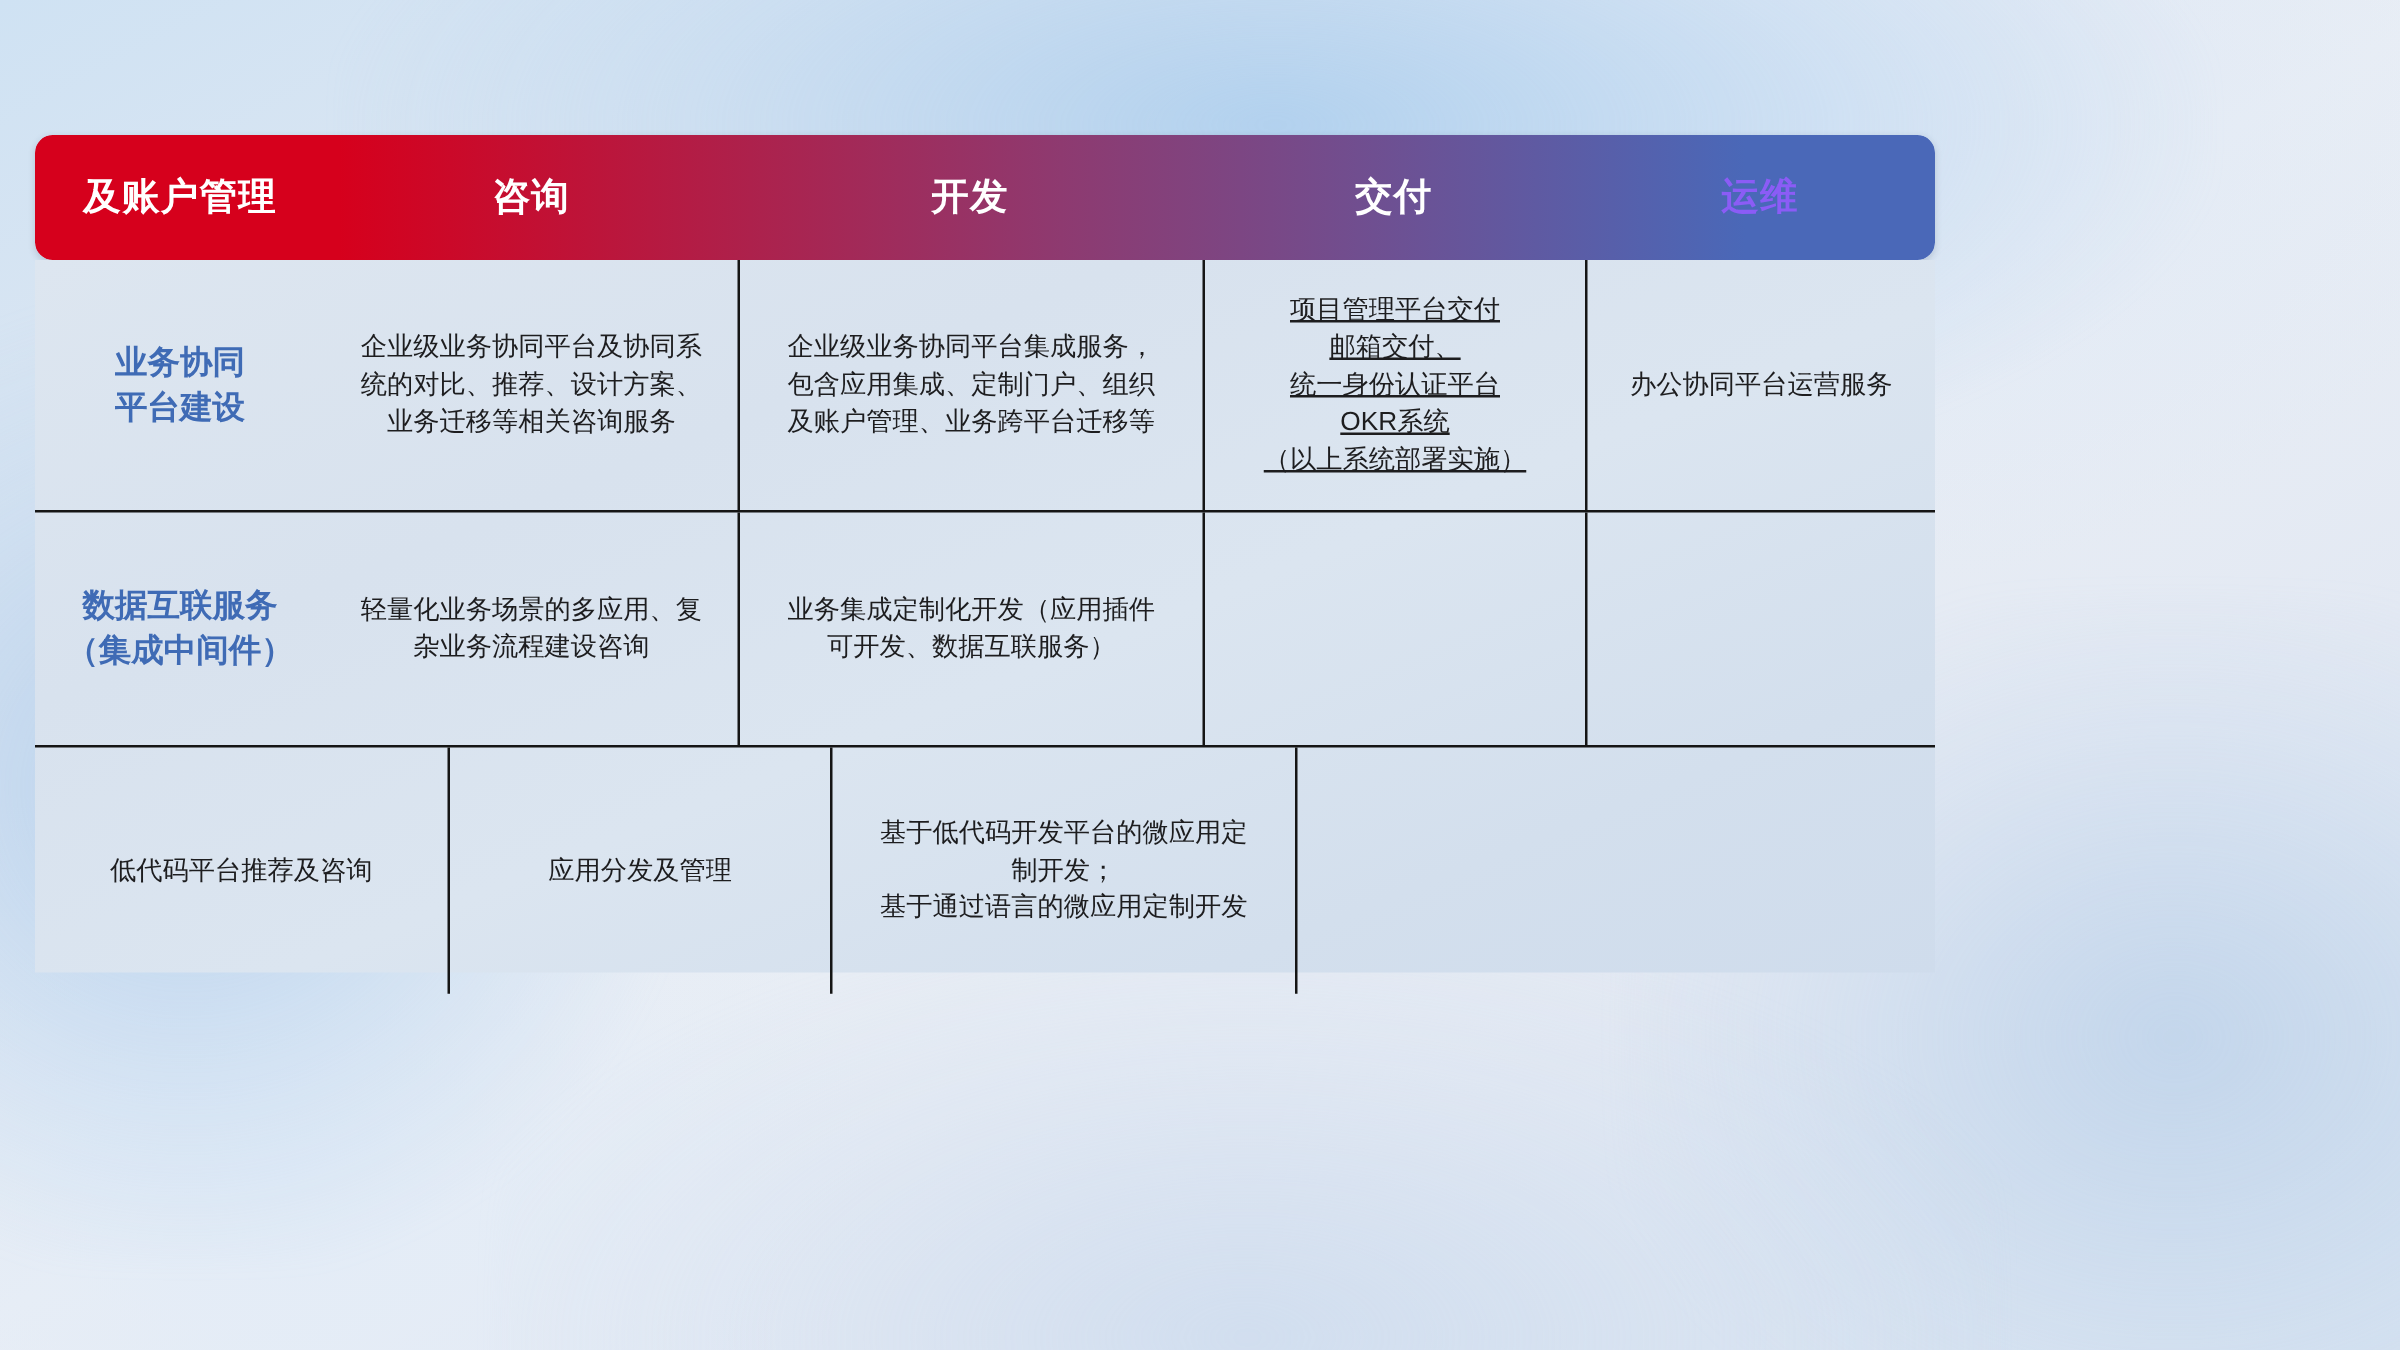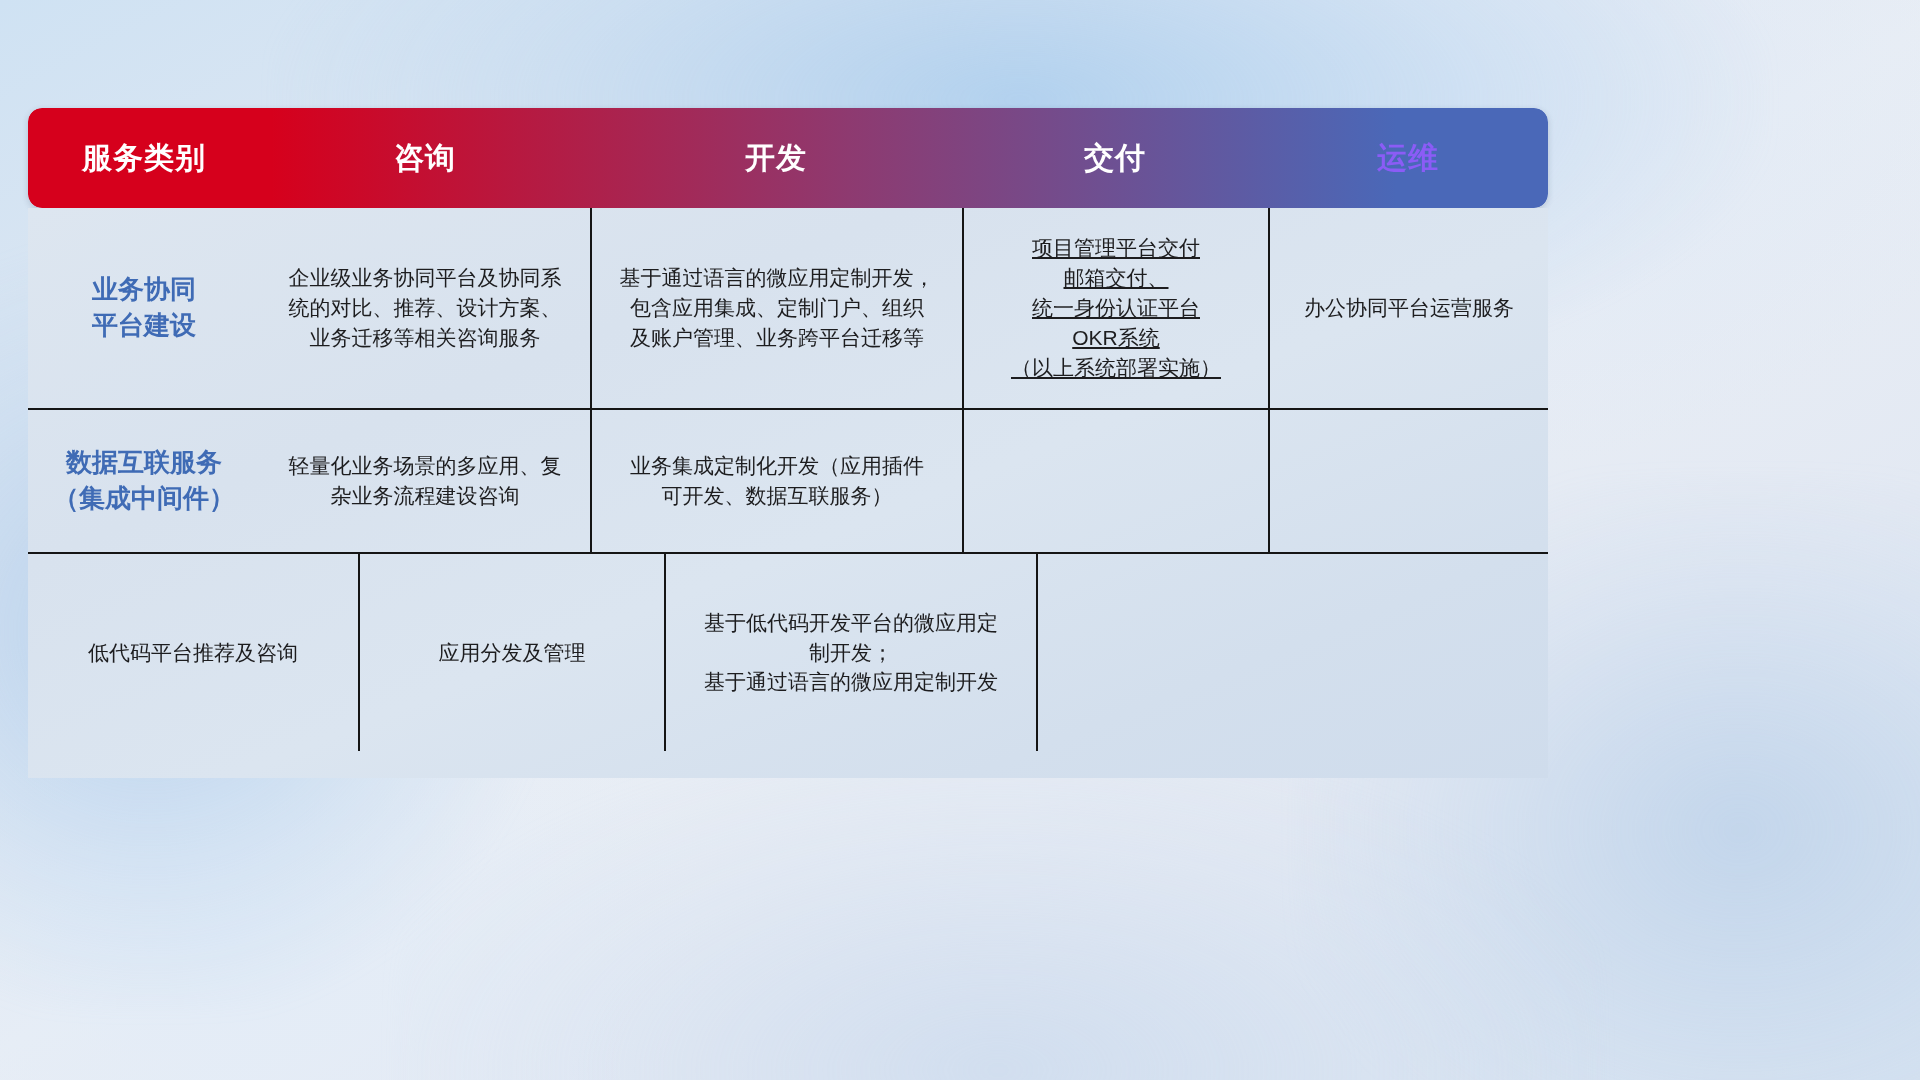--- a/index.html
+++ b/index.html
@@ -152,47 +152,47 @@
 <div id="bg-base"></div>
 <div id="bg-glow-top"></div>
 <div id="bg-glow-left"></div>
 <div id="bg-glow-right"></div>
 <div id="bg-glow-bottom"></div>
 
 <div id="table-wrap">
 
   <div id="header-row">
     <div id="header-gradient" style="background: linear-gradient(90deg, rgb(214, 0, 28) 0%, rgb(214, 0, 28) 16%, rgb(142, 58, 112) 54%, rgb(74, 104, 184) 90%, rgb(74, 104, 184) 100%);"></div>
-    <div class="hcell c0" style="color: rgb(255, 255, 255);">服务类别</div>
+    <div class="hcell c0" style="color: rgb(255, 255, 255);">及账户管理</div>
     <div class="hcell c1" style="color: rgb(255, 255, 255);">咨询</div>
     <div class="hcell c2" style="color: rgb(255, 255, 255);">开发</div>
     <div class="hcell c3" style="color: rgb(255, 255, 255);">交付</div>
     <div class="hcell c4" style="color: #8b5cf6;">运维</div>
   </div>
 
   <div id="body-grid">
 
     <div class="brow" style="height: 200px; border-top-color: rgb(21, 21, 21);">
       <div class="bcell rowlabel c0" style="color: rgb(63, 107, 181);">业务协同
 平台建设</div>
       <div class="bcell c1">企业级业务协同平台及协同系
 统的对比、推荐、设计方案、
 业务迁移等相关咨询服务</div>
-      <div class="bcell vline c2" style="border-left-color: rgb(21, 21, 21);">基于通过语言的微应用定制开发，
+      <div class="bcell vline c2" style="border-left-color: rgb(21, 21, 21);">企业级业务协同平台集成服务，
 包含应用集成、定制门户、组织
 及账户管理、业务跨平台迁移等</div>
       <div class="bcell vline c3" style="border-left-color: rgb(21, 21, 21); text-decoration: underline;">项目管理平台交付
 邮箱交付、
 统一身份认证平台
 OKR系统
 （以上系统部署实施）</div>
       <div class="bcell vline c4" style="border-left-color: rgb(21, 21, 21);">办公协同平台运营服务</div>
     </div>
 
-    <div class="brow" style="height: 144px; border-top-color: rgb(21, 21, 21); justify-content: center;">
+    <div class="brow" style="height: 188px; border-top-color: rgb(21, 21, 21); justify-content: center;">
       <div class="bcell rowlabel c0" style="color: rgb(63, 107, 181);">数据互联服务
 （集成中间件）</div>
       <div class="bcell c1">轻量化业务场景的多应用、复
 杂业务流程建设咨询</div>
       <div class="bcell vline c2" style="border-left-color: rgb(21, 21, 21);">业务集成定制化开发（应用插件
 可开发、数据互联服务）</div>
       <div class="bcell vline c3 empty" style="border-left-color: rgb(21, 21, 21);"></div>
       <div class="bcell vline c4 empty" style="border-left-color: rgb(21, 21, 21);"></div>
     </div>
 

